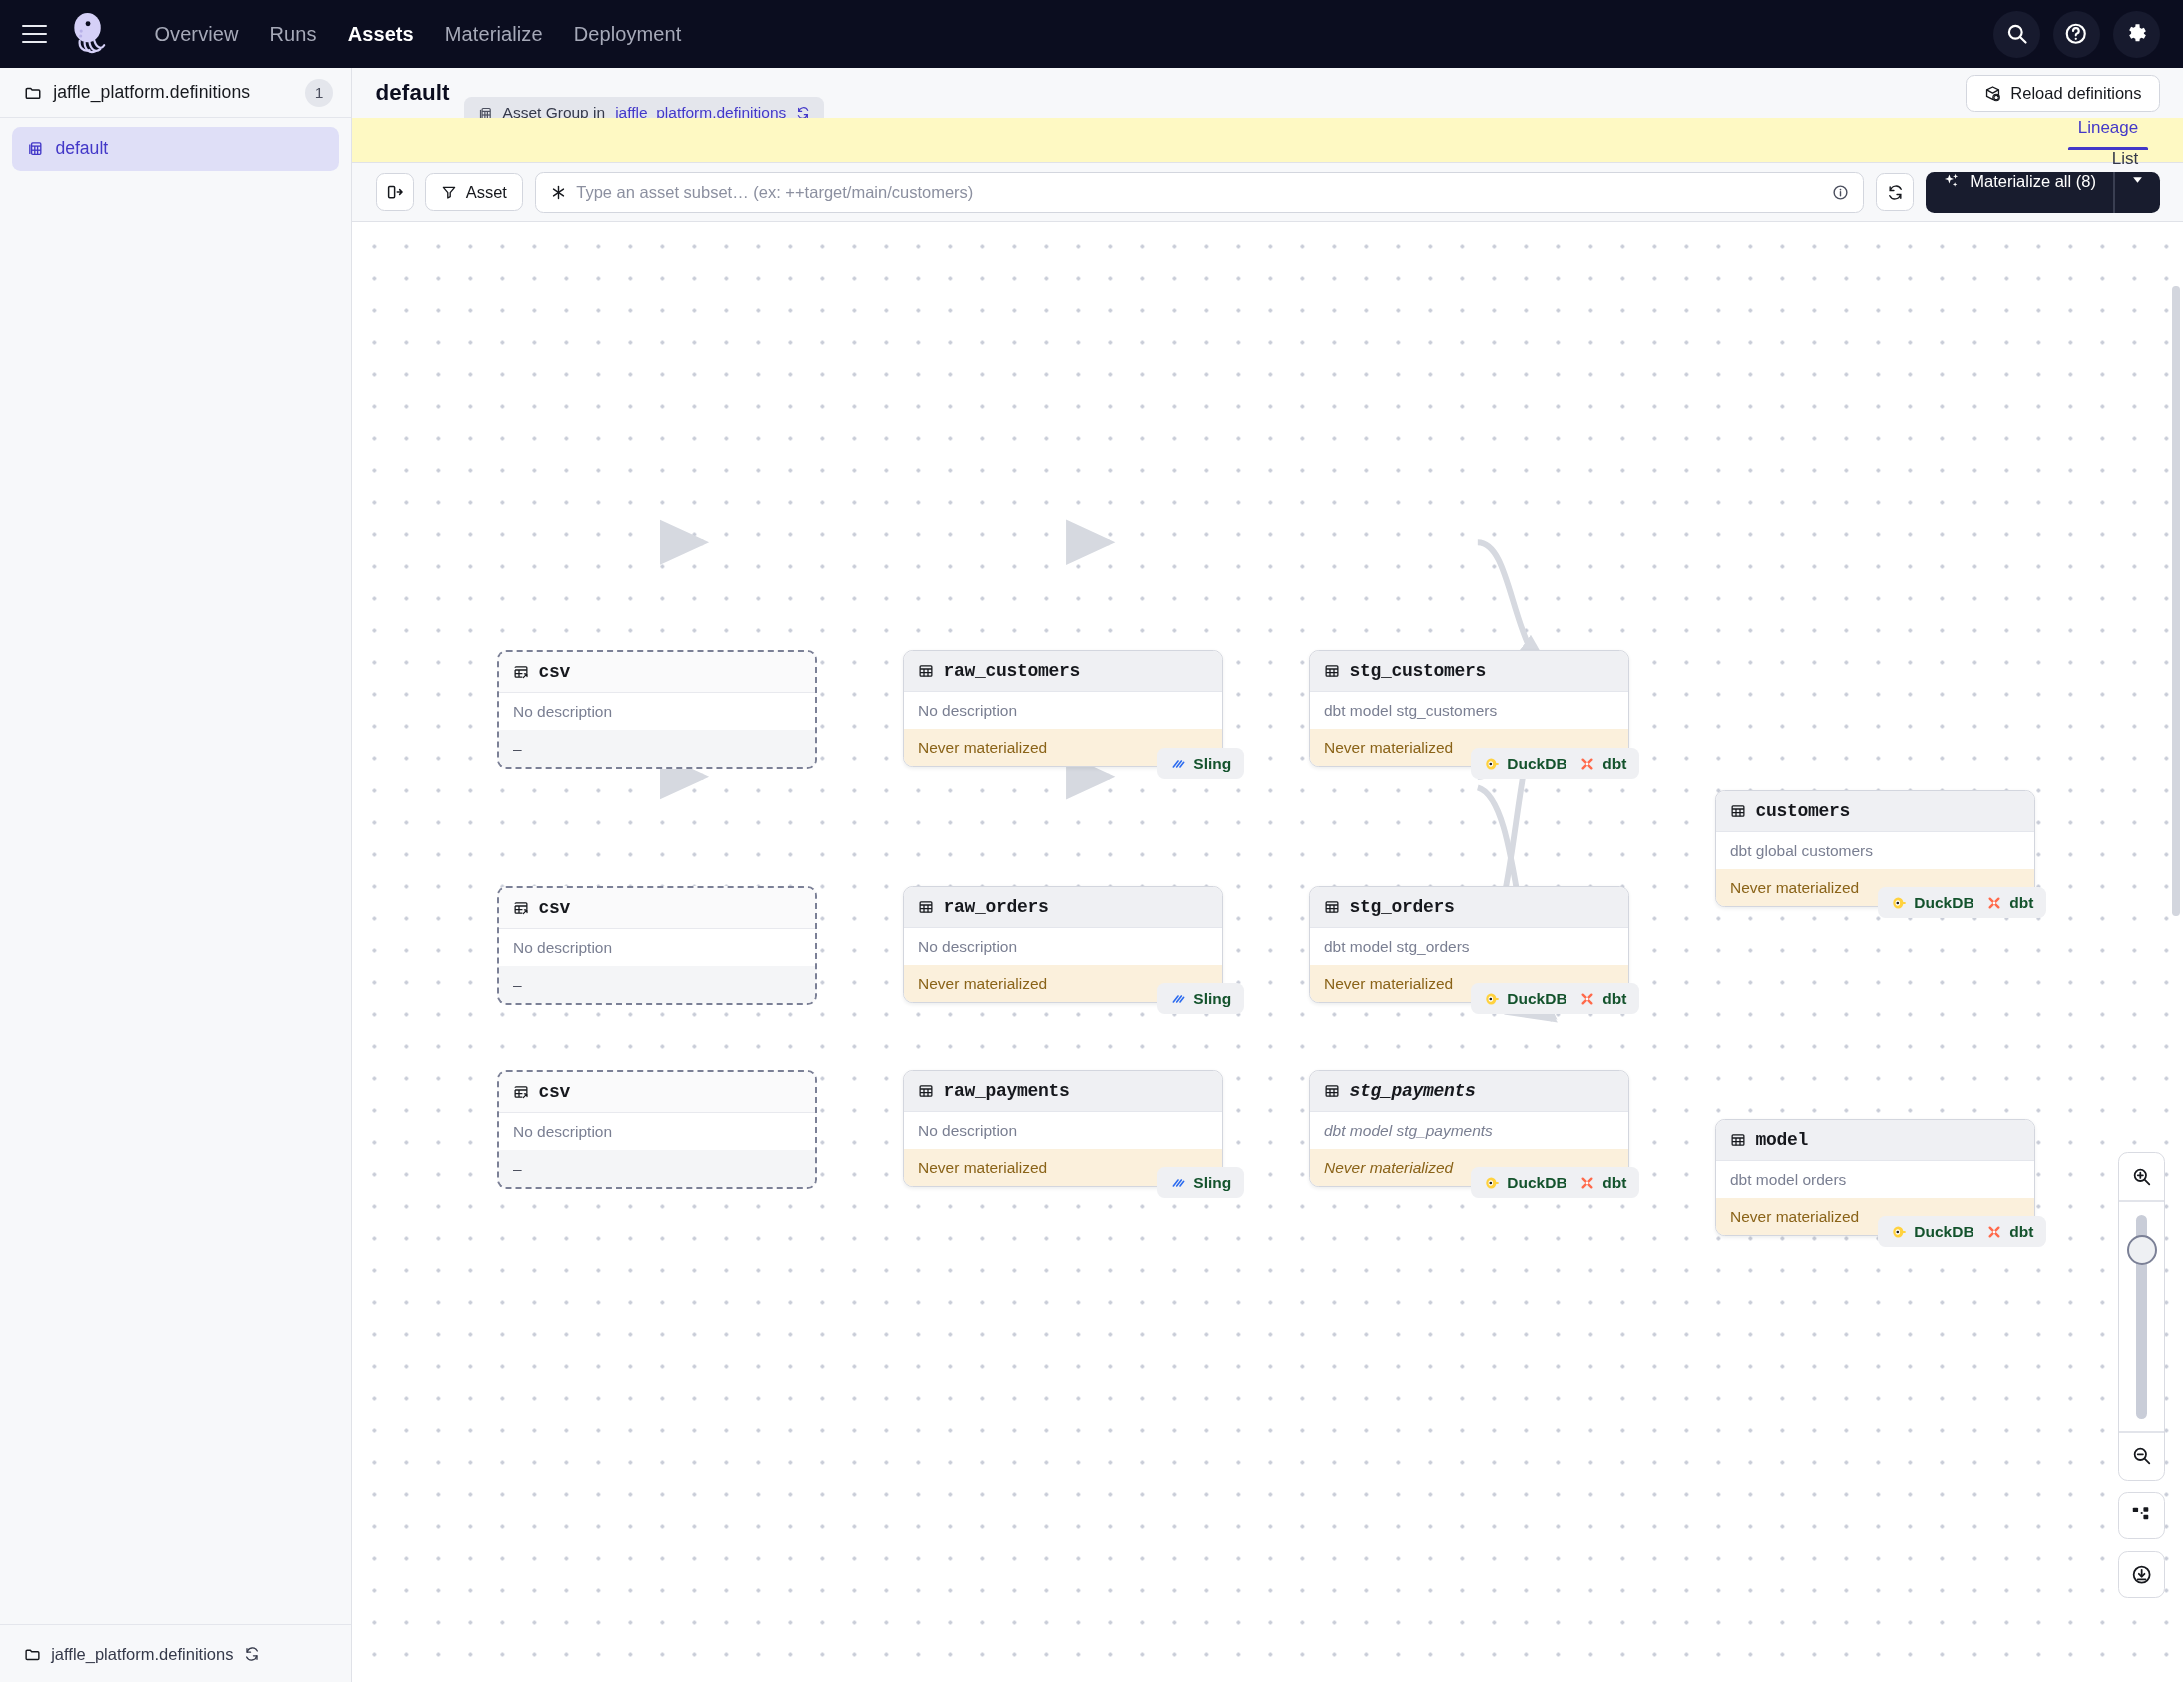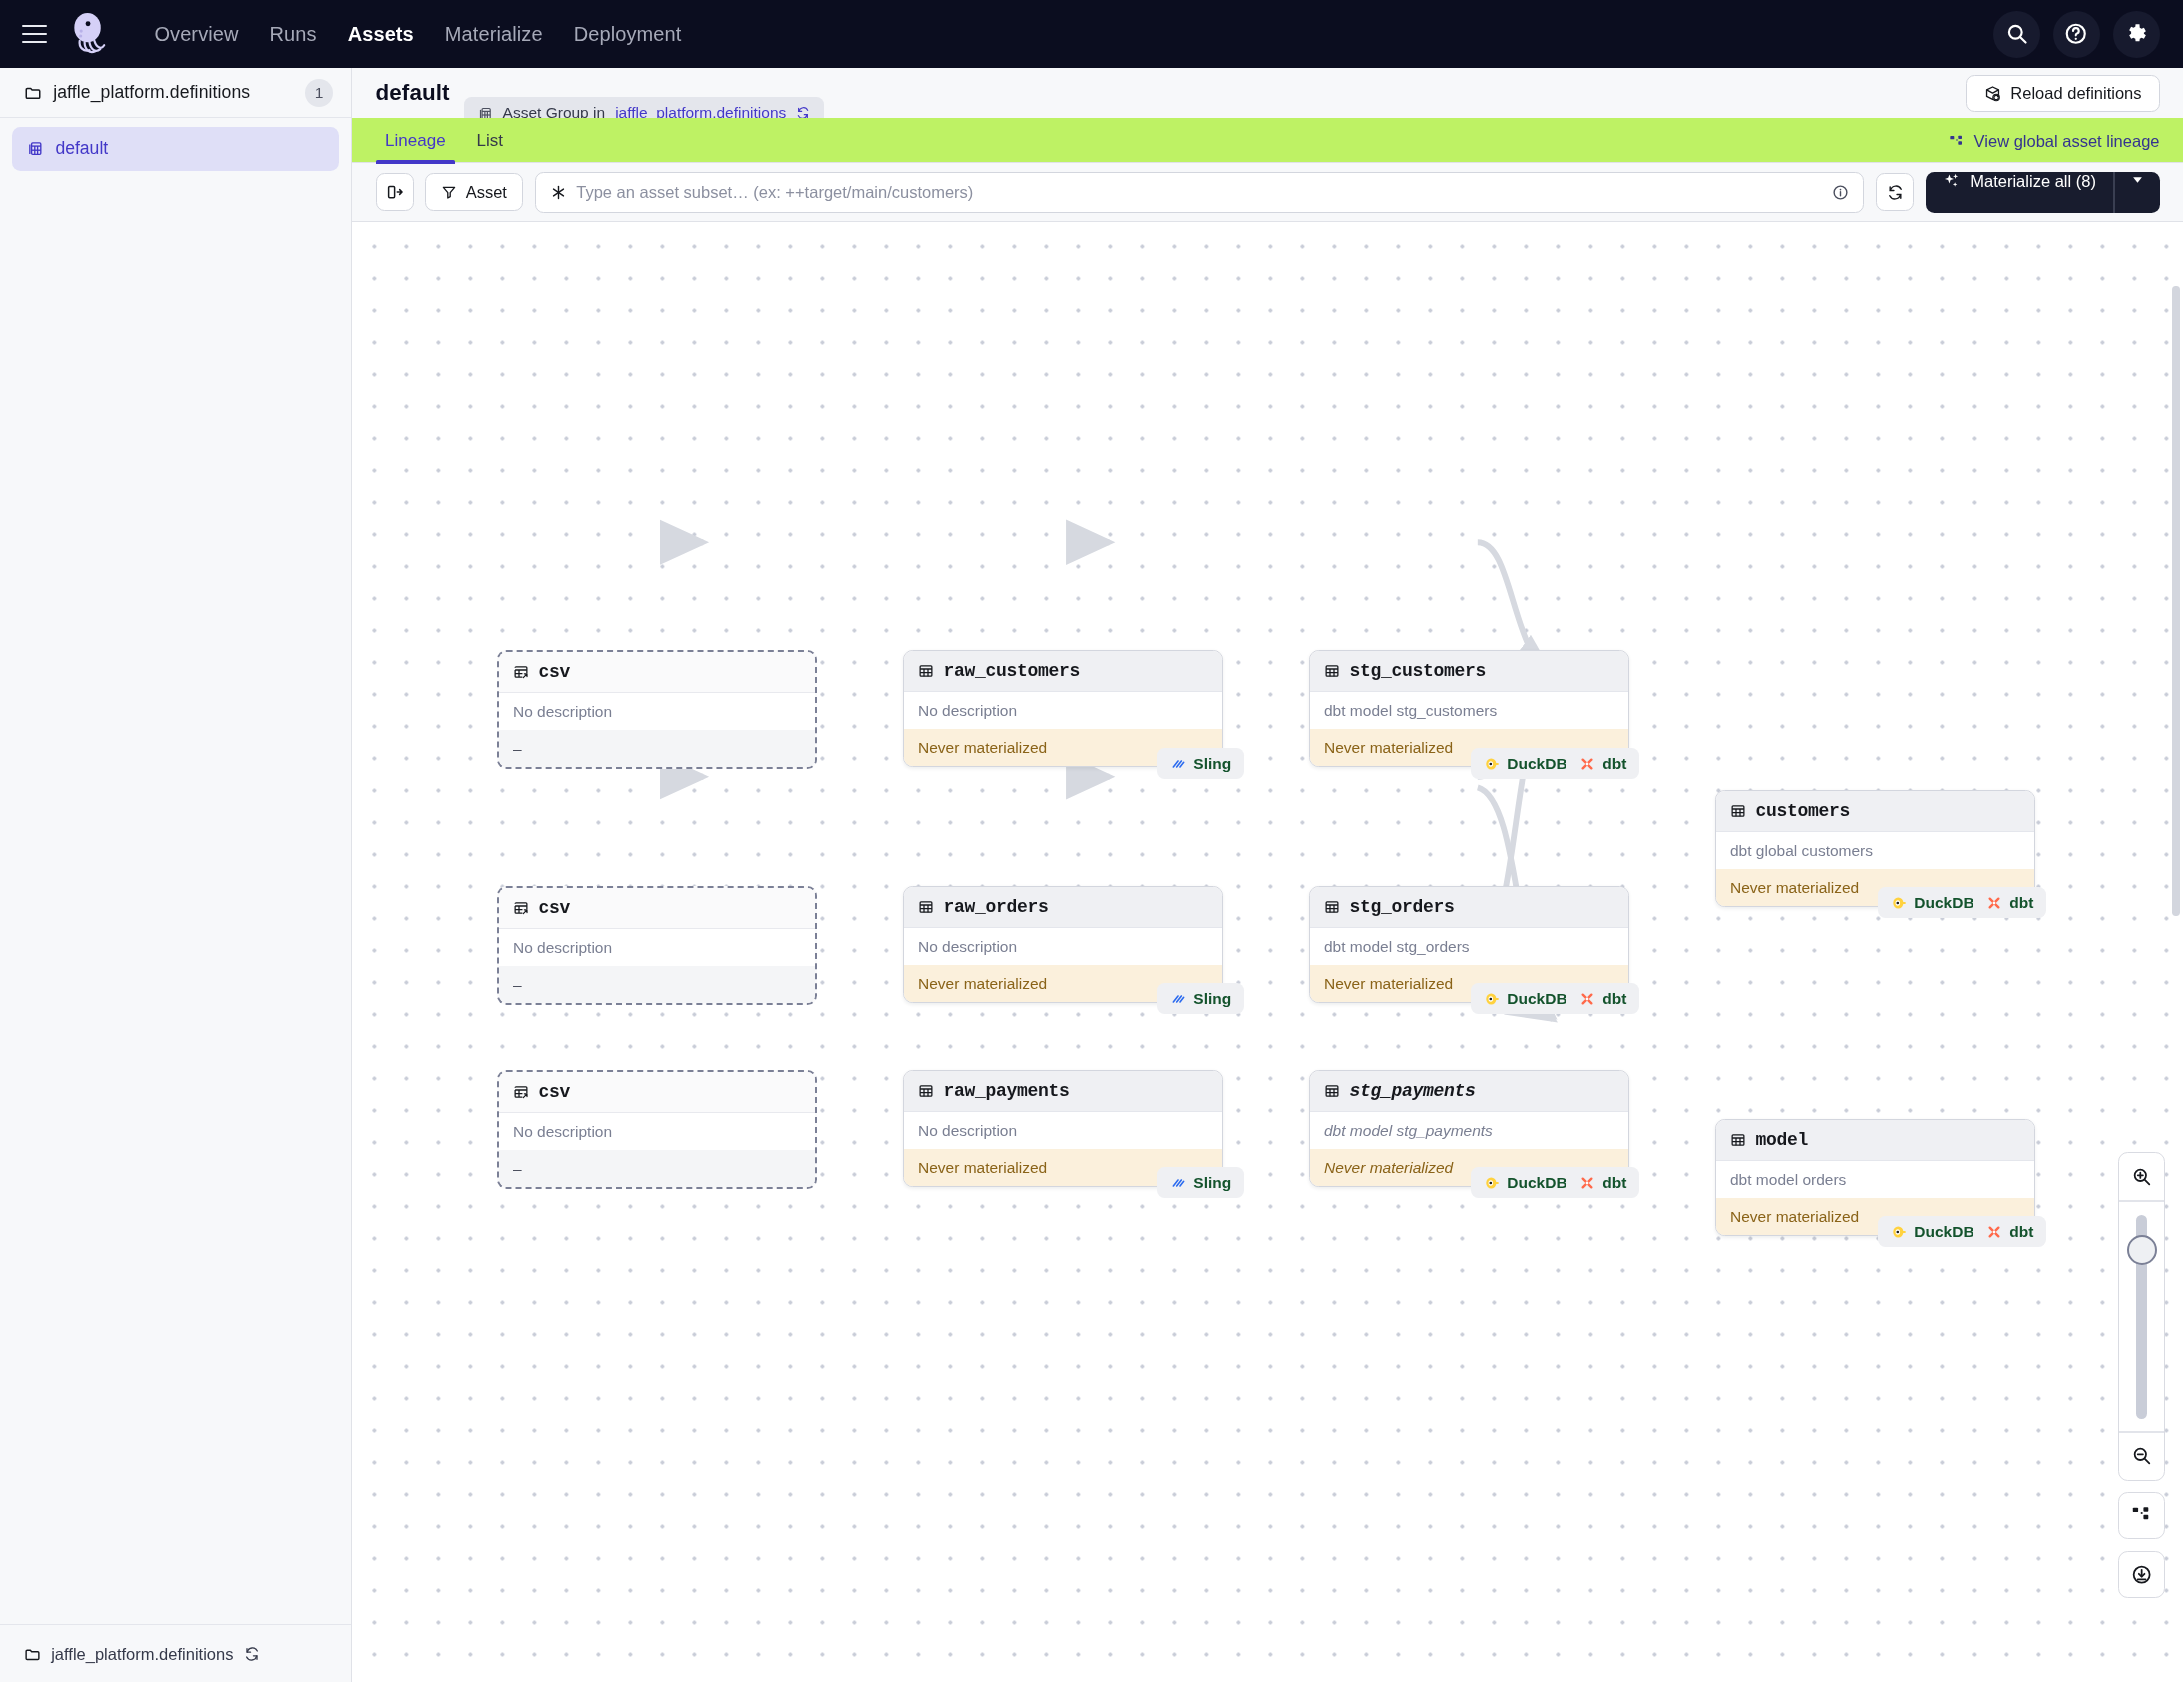--- a/index.html
+++ b/index.html
@@ -77,21 +77,21 @@
   }
   .grp-chip a{ color:#4338C8; text-decoration:none;}
   .reload-btn{
     margin-left:auto; height:37px; border:1.6px solid #D3D6DE; border-radius:8.5px;
     background:#FFFFFF; display:flex;align-items:center;gap:9.6px; padding:0 17px;
     font-size:16.5px; color:#16181D; cursor:pointer;
   }
 
   .tabs-row{
     height:45px; display:flex;align-items:flex-end; padding:0 23.5px;
-    border-bottom:1.6px solid #E0E2E8; background:#bef264; gap:0;
+    border-bottom:1.6px solid #E0E2E8; background:#fef9c3; gap:0;flex-direction:column;
   }
   .tab{
     font-size:17px; color:#35394A; padding:0 9.6px 10.7px 9.6px; cursor:pointer;
     position:relative; margin-right:11.7px;
   }
   .tab.active{ color:#4338C8; }
   .tab.active:after{
     content:""; position:absolute; left:0; right:0; bottom:-1.6px; height:3.7px;
     background:#4338C8; border-radius:1.6px 1.6px 0 0;
   }

